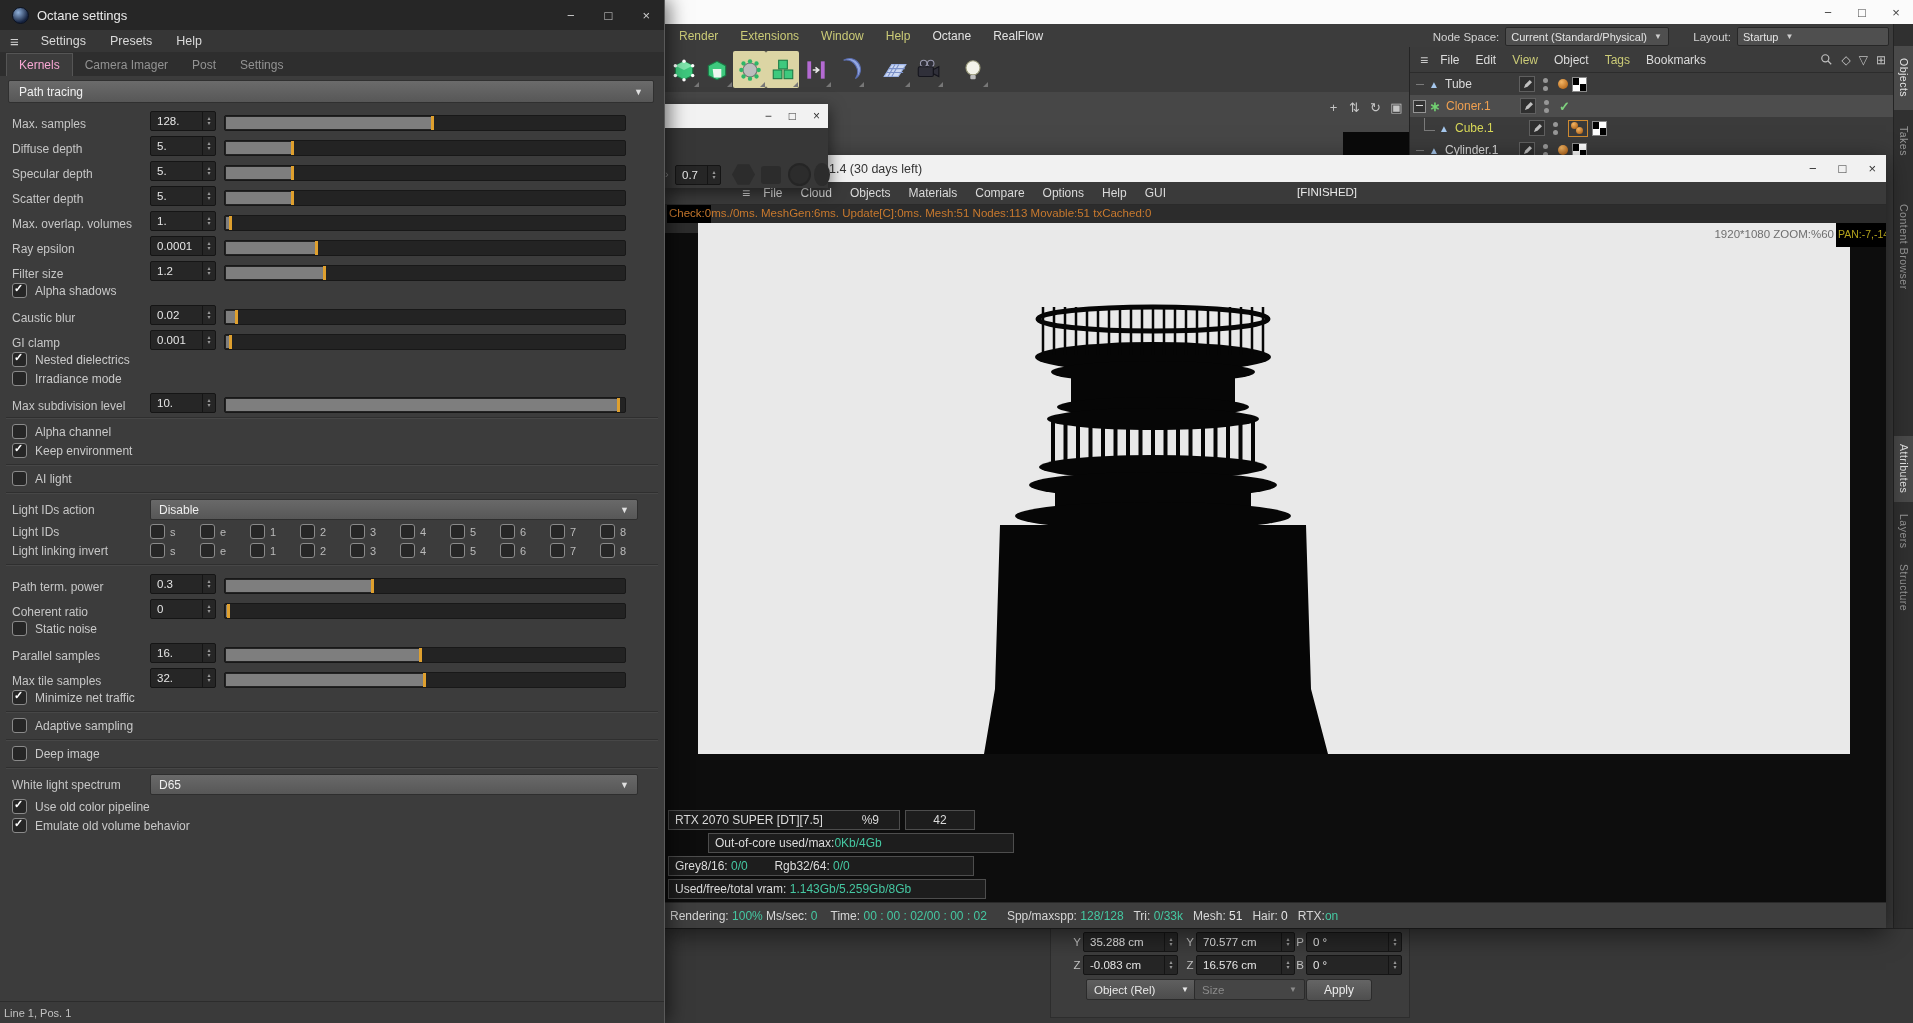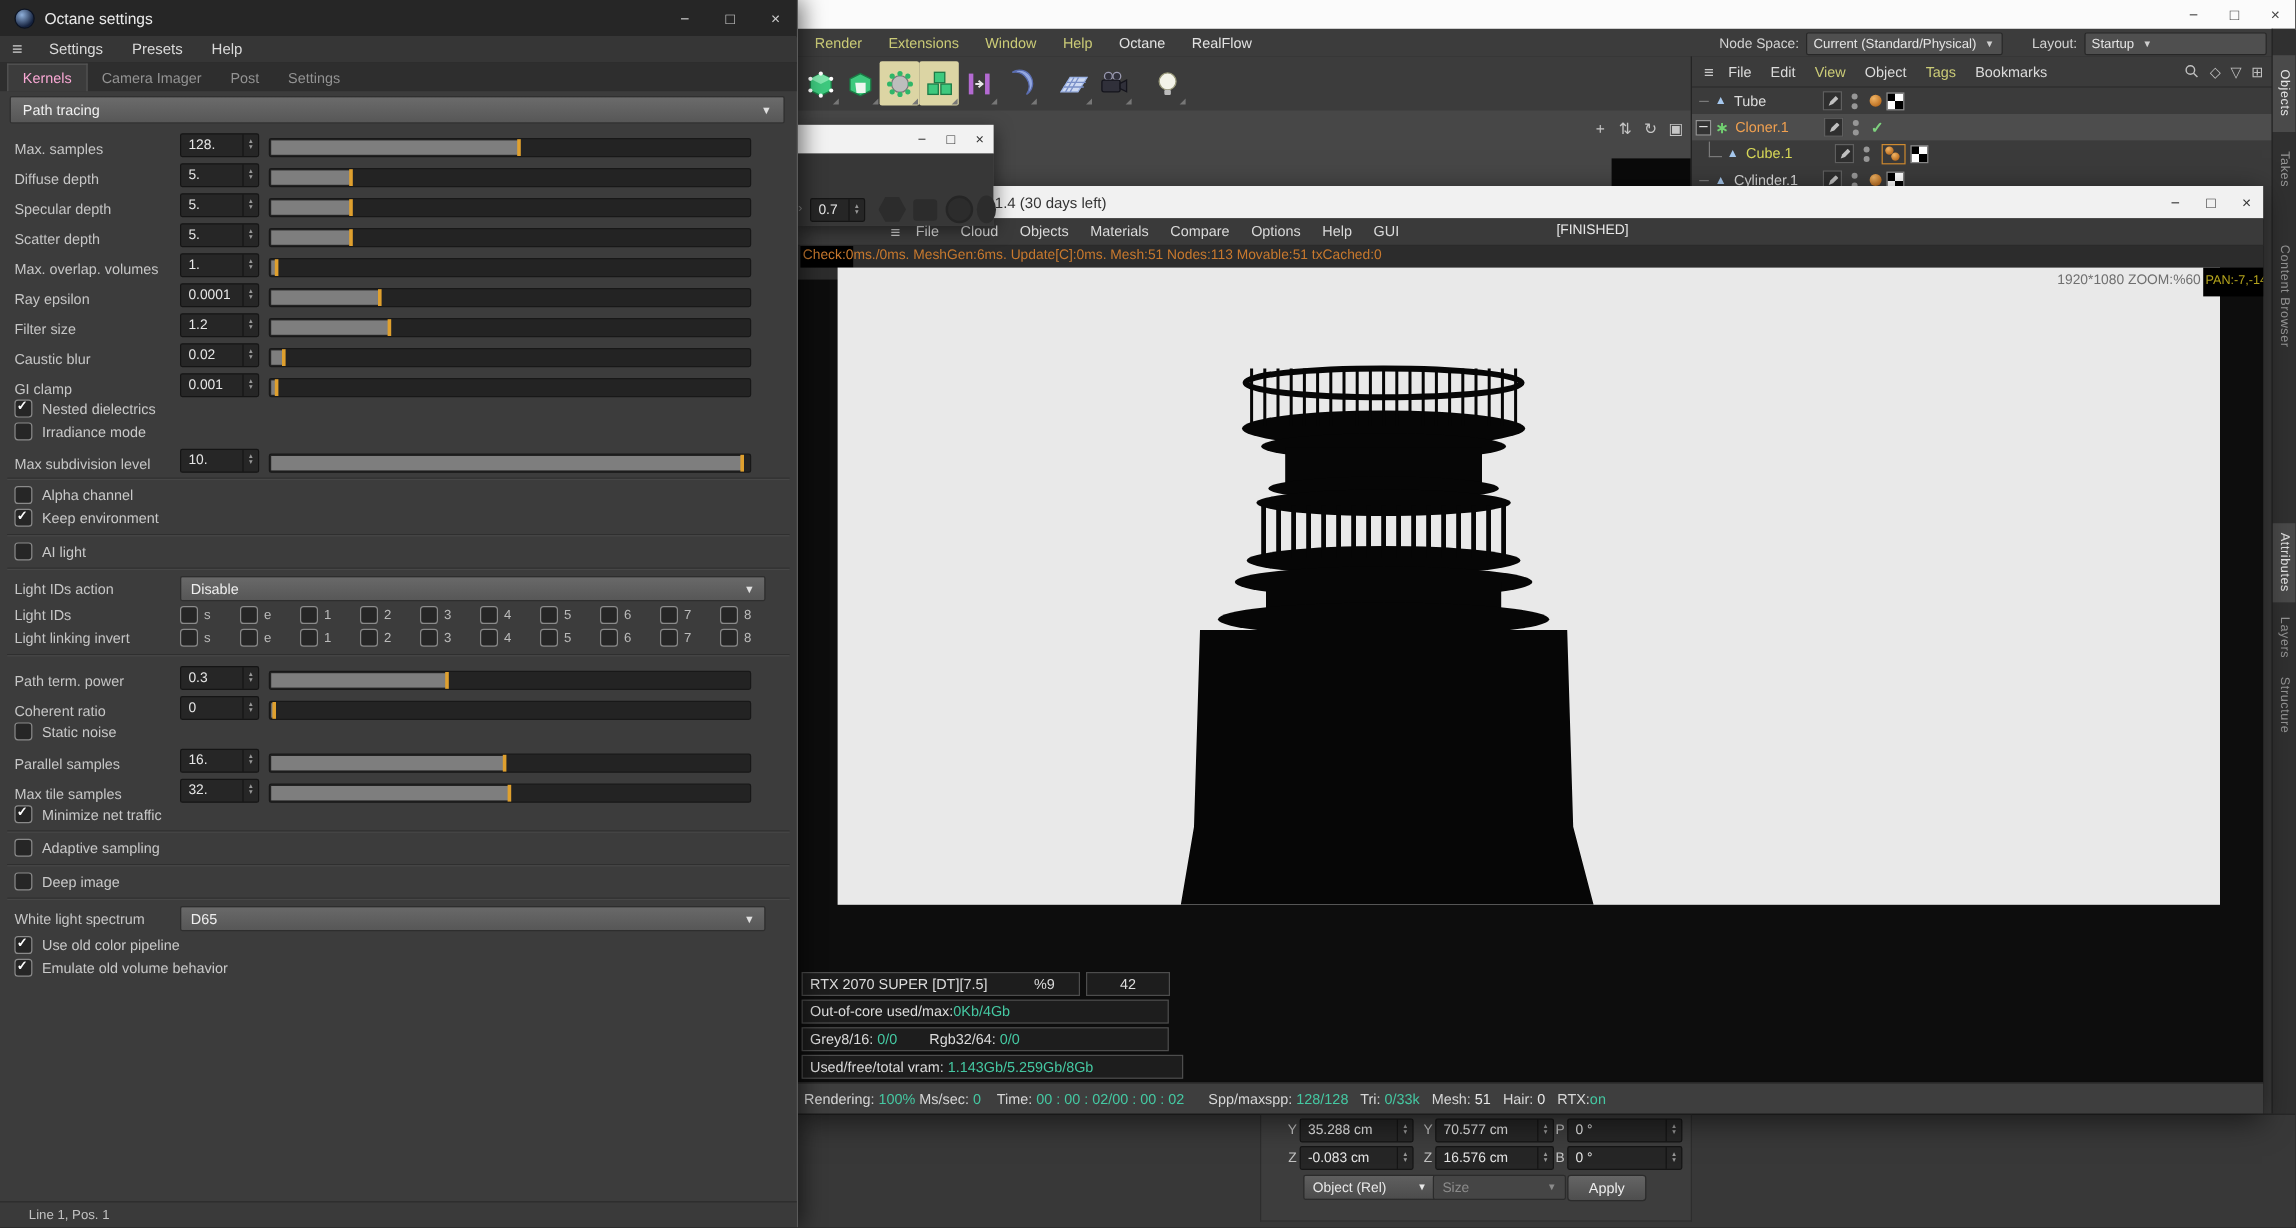--- a/index.html
+++ b/index.html
@@ -128,21 +128,21 @@
   .k-dd{display:flex;align-items:center;height:25px;padding:0 26px 0 12px;}
   .k-dd .lbl{width:138px;flex:none;color:#c6c6c6;font-size:12px;}
   .dd{flex:1;display:flex;align-items:center;background:linear-gradient(#696969,#575757);border:1px solid #2e2e2e;border-radius:2px;color:#eee;font-size:12px;padding:0 8px;height:19px;}
   .dd .chev{margin-left:auto;font-size:9px;color:#e0e0e0;}
   .k-lids{display:flex;align-items:center;height:19px;padding:0 12px;}
   .k-lids .lbl{width:138px;flex:none;color:#c6c6c6;font-size:12px;}
   .lid{width:50px;display:flex;align-items:center;gap:5px;color:#bbb;font-size:11px;}
   .k-color{display:flex;align-items:center;height:28px;padding:0 12px;}
   .k-color .lbl{width:138px;flex:none;color:#c6c6c6;font-size:12px;}
   .swatch{width:34px;height:19px;background:#8f8f8f;border:1px solid #1c1c1c;margin-right:12px;}
-  .ok-statusbar{position:absolute;left:0;bottom:0;right:0;height:21px;background:#3a3a3a;border-top:1px solid #2c2c2c;display:flex;align-items:center;padding-left:24px;font-size:11px;color:#c2c2c2;}
+  .ok-statusbar{position:absolute;left:0;bottom:0;right:0;height:21px;background:#3a3a3a;border-top:1px solid #2c2c2c;display:flex;align-items:center;padding-left:4px;font-size:11px;color:#c2c2c2;}
   svg{display:block;}
 </style>
 </head>
 <body>
 
 <div id="screen">
 
   <div class="abs c4d-titlebar">
     <span class="wb">−</span>
     <span class="wb">□</span>
@@ -527,21 +527,21 @@
       <div class="lv-pan">PAN:-7,-140</div>
     </div>
 
     <div class="gpu-row" style="top:655px;">
       <div class="gpu-cell" style="width:232px;justify-content:space-between;">
         <span>RTX 2070 SUPER [DT][7.5]</span>
         <span style="margin-right:14px;">%9</span>
       </div>
       <div class="gpu-cell" style="width:70px;justify-content:center;">42</div>
     </div>
-    <div class="gpu-row" style="top:678px;">
+    <div class="gpu-row" style="top:678px;margin-left:40px;">
         <div class="gpu-cell" style="width:306px;" id="gpuRow0"><span>Out-of-core used/max:</span><span class="val">0Kb/4Gb</span></div>
       </div>
     <div class="gpu-row" style="top:701px;">
         <div class="gpu-cell" style="width:306px;" id="gpuRow1"><span>Grey8/16: </span><span class="val">0/0</span><span>        Rgb32/64: </span><span class="val">0/0</span></div>
       </div>
     <div class="gpu-row" style="top:724px;">
         <div class="gpu-cell" style="width:318px;" id="gpuRow2"><span>Used/free/total vram: </span><span class="val">1.143Gb/5.259Gb/8Gb</span></div>
       </div>
 
     <div class="lv-statusrow" id="lvStatus"><span>Rendering: </span><span class="val">100%</span><span> Ms/sec: </span><span class="val">0</span><span>    Time: </span><span class="val">00 : 00 : 02/00 : 00 : 02</span><span>      Spp/maxspp: </span><span class="val">128/128</span><span>   Tri: </span><span class="val">0/33k</span><span>   Mesh: </span><span class="pval">51</span><span>   Hair: </span><span class="pval">0</span><span>   RTX:</span><span class="val">on</span></div>
@@ -665,20 +665,24 @@
           <span class="lbl">Filter size</span>
           <div class="vbox">
             <span class="txt">1.2</span>
             <span class="spin">▴<br>▾</span>
           </div>
           <div class="slider">
             <div class="fill" style="width: calc(25% - 2px);"></div>
             <div class="mark" style="left: calc(25% - 2px);"></div>
           </div>
         </div>
+        <div class="k-check">
+          <span class="cb on"></span>
+          <span>Alpha shadows</span>
+        </div>
         <div class="k-row">
           <span class="lbl">Caustic blur</span>
           <div class="vbox">
             <span class="txt">0.02</span>
             <span class="spin">▴<br>▾</span>
           </div>
           <div class="slider">
             <div class="fill" style="width: calc(3% - 2px);"></div>
             <div class="mark" style="left: calc(3% - 2px);"></div>
           </div>

